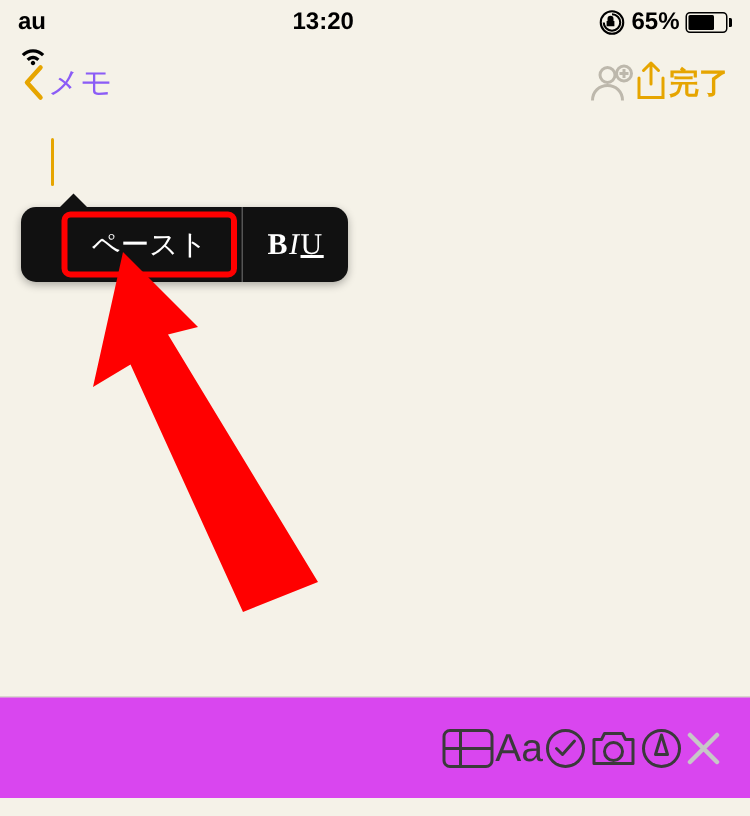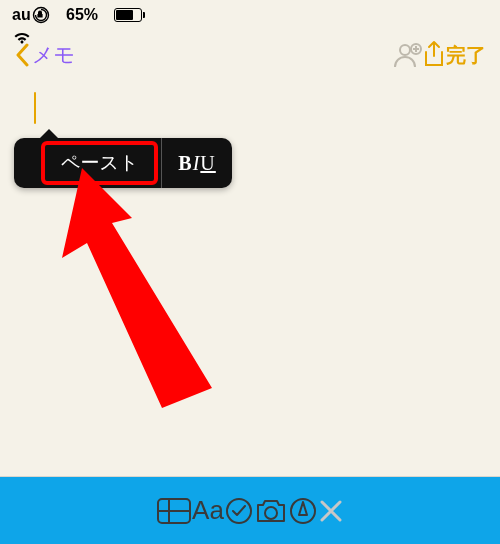--- a/index.html
+++ b/index.html
@@ -3,21 +3,21 @@
 <meta charset="utf-8">
 <style>
   * { box-sizing: border-box; margin: 0; padding: 0; }
   html, body { width: 500px; height: 544px; overflow: hidden; font-family: -apple-system, "Helvetica Neue", Arial, sans-serif; }
   body { background: #f5f2e8; position: relative; }
 
   
   .status-bar { height: 30px; display: flex; align-items: center; padding: 0 12px; font-size: 16px; font-weight: 600; color: #000; }
   .status-left { display: flex; gap: 6px; flex-direction: column; }
   .status-center { flex: 1; text-align: center; }
-  .status-right { display: flex; align-items: center; gap: 16px; }
+  .status-right { display: flex; align-items: center; gap: 4px; }
   .signal-bars { display: flex; align-items: flex-end; gap: 1.5px; height: 14px; }
   .signal-bars span { width: 3px; background: #000; border-radius: 1px; }
   .signal-bars span:nth-child(1){height:5px} .signal-bars span:nth-child(2){height:8px}
   .signal-bars span:nth-child(3){height:11px} .signal-bars span:nth-child(4){height:14px}
   .battery { display: flex; align-items: center; }
   .battery-body { width: 28px; height: 14px; border: 1.5px solid #000; border-radius: 3px; position: relative; }
   .battery-fill { position: absolute; left: 1px; top: 1px; bottom: 1px; width: 65%; background:#000; border-radius:1px; }
   .battery-tip { width: 2px; height: 6px; background:#000; margin-left:1px; border-radius:0 1px 1px 0; }
 
   
@@ -38,41 +38,42 @@
   .menu-item { color:#fff; font-size:19px; display:flex; align-items:center; justify-content:center; padding:0 16px; white-space:nowrap; }
   .menu-sep { width:1px; background:#555; }
   .menu-highlight { border:4px solid #ff0000; border-radius:6px; margin:3px; }
   .biu { font-family: Georgia, serif; font-size:20px; letter-spacing:1px; }
   .biu .b{font-weight:700} .biu .i{font-style:italic} .biu .u{text-decoration:underline}
 
   
   .arrow-annot { position:absolute; left:42px; top:168px; width:210px; height:240px; pointer-events:none; }
 
   
-  .toolbar { position:absolute; left:0; right:0; bottom:0; height:68px; background:#0ea5e9; border-top:1px solid #d9d6cd; display:flex; align-items:center; justify-content:center; padding:0 18px; }
+  .toolbar { position:absolute; left:0; right:0; bottom:12px; height:68px; background:#d946ef; border-top:1px solid #d9d6cd; display:flex; align-items:center; justify-content:flex-end; padding:0 18px; }
   .tool { color:#3a3a3a; }
   .tool.disabled { color:#c7c7c7; }
   .aa { font-size:26px; font-weight:400; }
 </style>
 </head>
 <body>
 
 <div class="status-bar">
   <div class="status-left">
     <div class="signal-bars">
         <span></span>
         <span></span>
         <span></span>
         <span></span>
       </div>
     <span>au</span>
     <svg width="20" height="14" viewBox="0 0 20 14">
         <path d="M10 13.5c.8 0 1.5-.7 1.5-1.5s-.7-1.5-1.5-1.5-1.5.7-1.5 1.5.7 1.5 1.5 1.5zm-4.3-4.3l1.5 1.5c.8-.8 1.8-1.2 2.8-1.2s2 .4 2.8 1.2l1.5-1.5C12.9 7.8 11.5 7.2 10 7.2s-2.9.6-4.3 2zM2.5 6l1.5 1.5C5.6 5.9 7.7 5 10 5s4.4.9 6 2.5L17.5 6C15.5 4 12.9 2.9 10 2.9S4.5 4 2.5 6z" fill="#000"></path>
       </svg>
   </div>
+  <div class="status-center">13:20</div>
   <div class="status-right">
     <svg width="18" height="18" viewBox="0 0 18 18">
         <circle cx="9" cy="9" r="7.5" fill="none" stroke="#000" stroke-width="1.4"></circle>
         <path d="M9 3.5 A5.5 5.5 0 1 1 3.5 9" fill="none" stroke="#000" stroke-width="1.4"></path>
         <path d="M6 8 v-1.5a2 2 0 1 1 4 0V8 h.6v3.5H5.4V8z" fill="#000"></path>
       </svg>
     <span>65%</span>
     <div class="battery">
       <div class="battery-body">
           <div class="battery-fill"></div>

